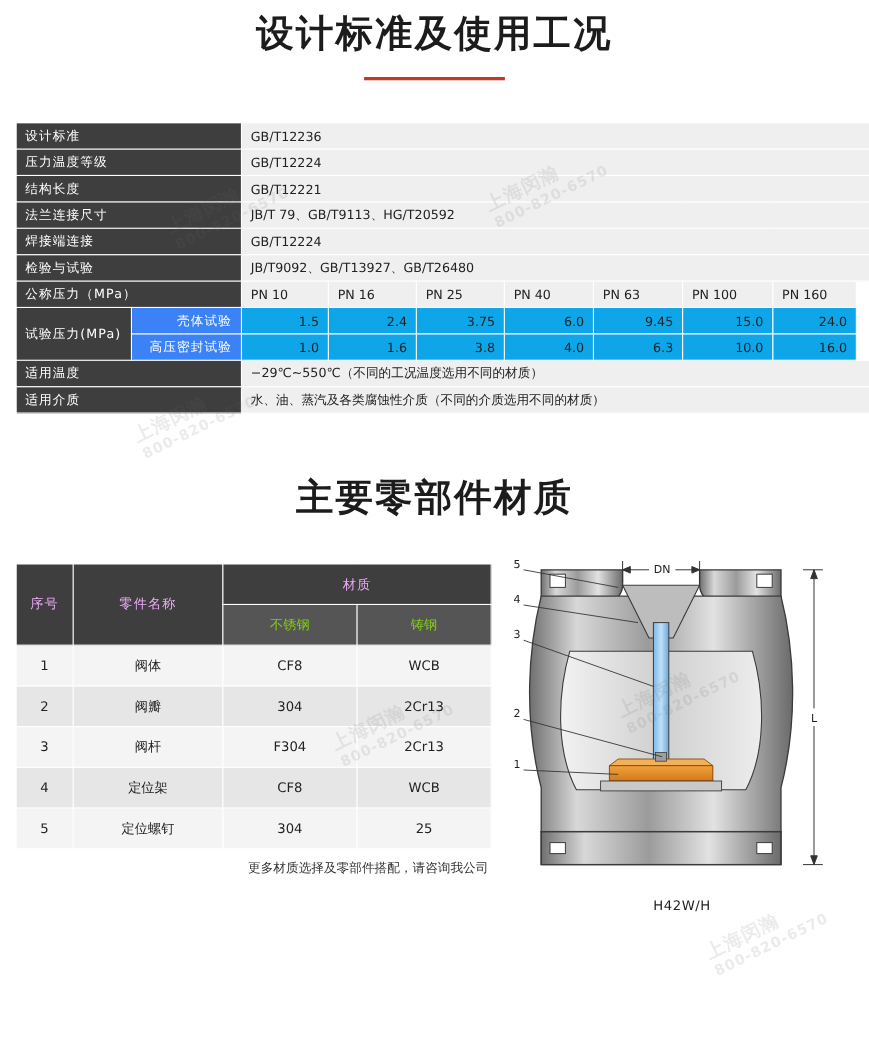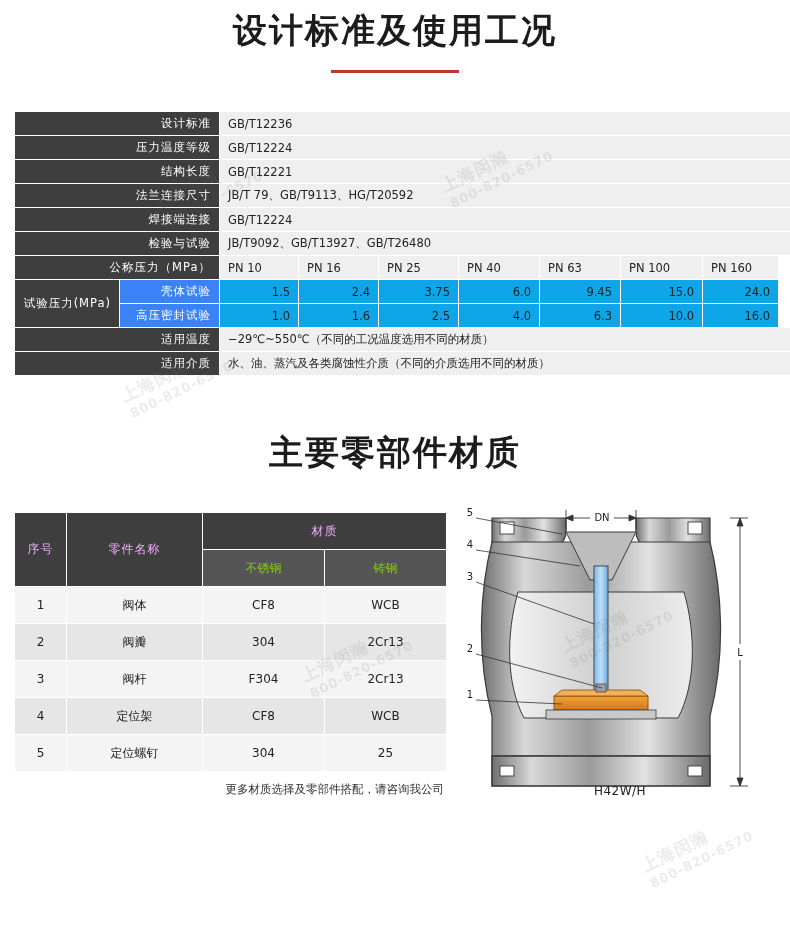--- a/index.html
+++ b/index.html
@@ -44,21 +44,21 @@
   }
   table.spec td {
     border: 1px solid #ffffff;
     padding: 0 8px;
     height: 23px;
     vertical-align: middle;
   }
   .lbl {
     background: #3e3e3e;
     color: #ffffff;
-    text-align: right;
+    text-align: left;
     letter-spacing: 1px;
   }
   .lbl2 {
     background: #3b82f6;
     color: #ffffff;
     text-align: right;
     letter-spacing: 1px;
   }
   .val {
     background: #efefef;
@@ -127,21 +127,21 @@
     position: absolute;
     left: 462px;
     top: -8px;
     width: 316px;
     height: 300px;
   }
   .drawing svg { display: block; }
   .dcaption {
     position: absolute;
     left: 462px;
-    top: 272px;
+    top: 304px;
     width: 316px;
     text-align: center;
     font-size: 12px;
     color: #222;
     letter-spacing: 0.5px;
   }
 
   
   .wm {
     position: absolute;
@@ -222,21 +222,21 @@
           <td class="val-c">3.75</td>
           <td class="val-c">6.0</td>
           <td class="val-c">9.45</td>
           <td class="val-c">15.0</td>
           <td class="val-c">24.0</td>
         </tr>
         <tr>
           <td class="lbl2">高压密封试验</td>
           <td class="val-c">1.0</td>
           <td class="val-c">1.6</td>
-          <td class="val-c">2.5</td>
+          <td class="val-c">3.8</td>
           <td class="val-c">4.0</td>
           <td class="val-c">6.3</td>
           <td class="val-c">10.0</td>
           <td class="val-c">16.0</td>
         </tr>
 
         <tr>
           <td class="lbl tall" colspan="2">适用温度</td>
           <td class="val tall" colspan="8">−29℃~550℃（不同的工况温度选用不同的材质）</td>
         </tr>

